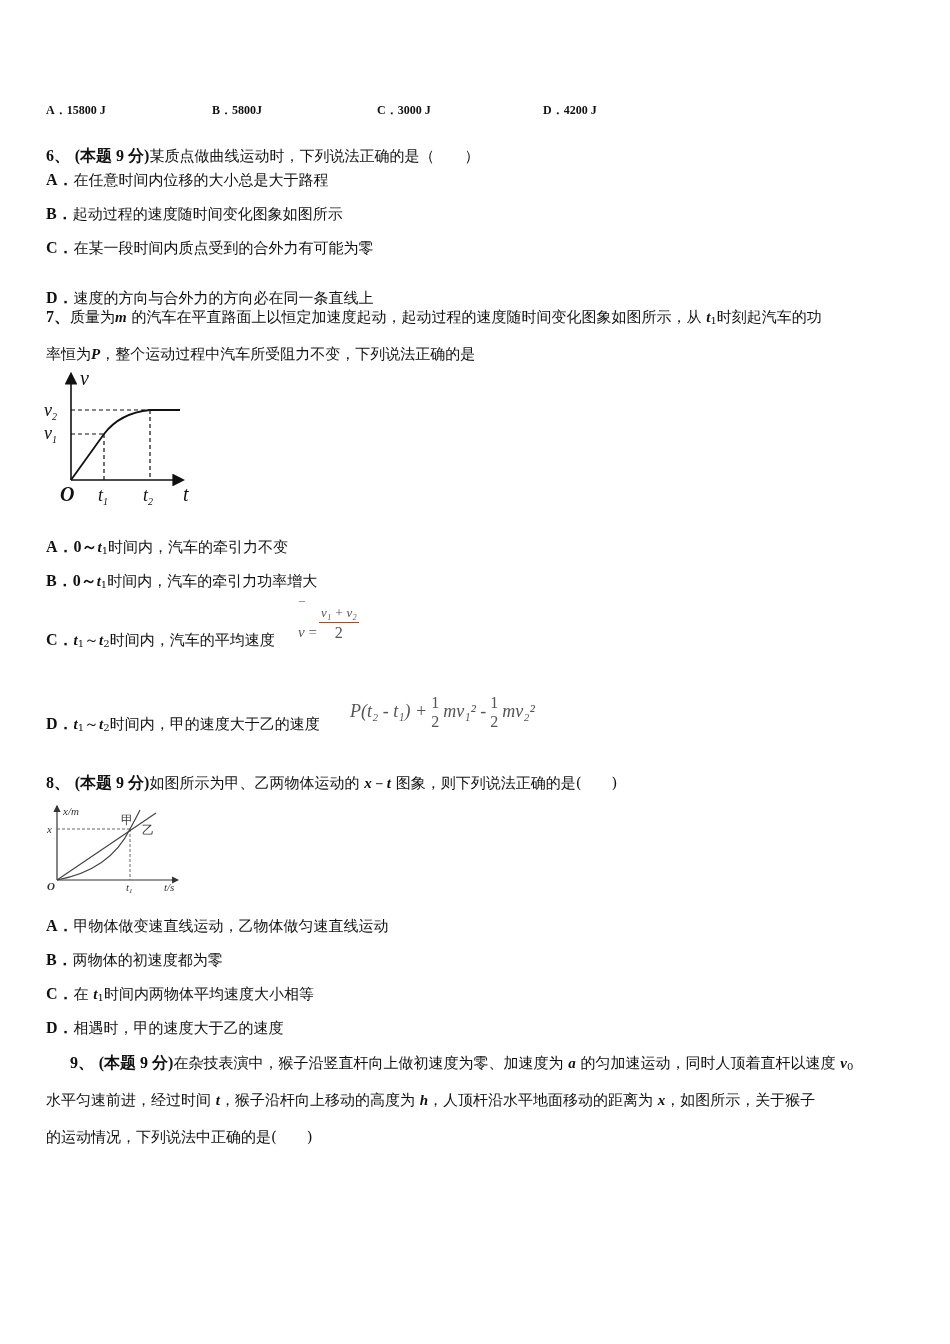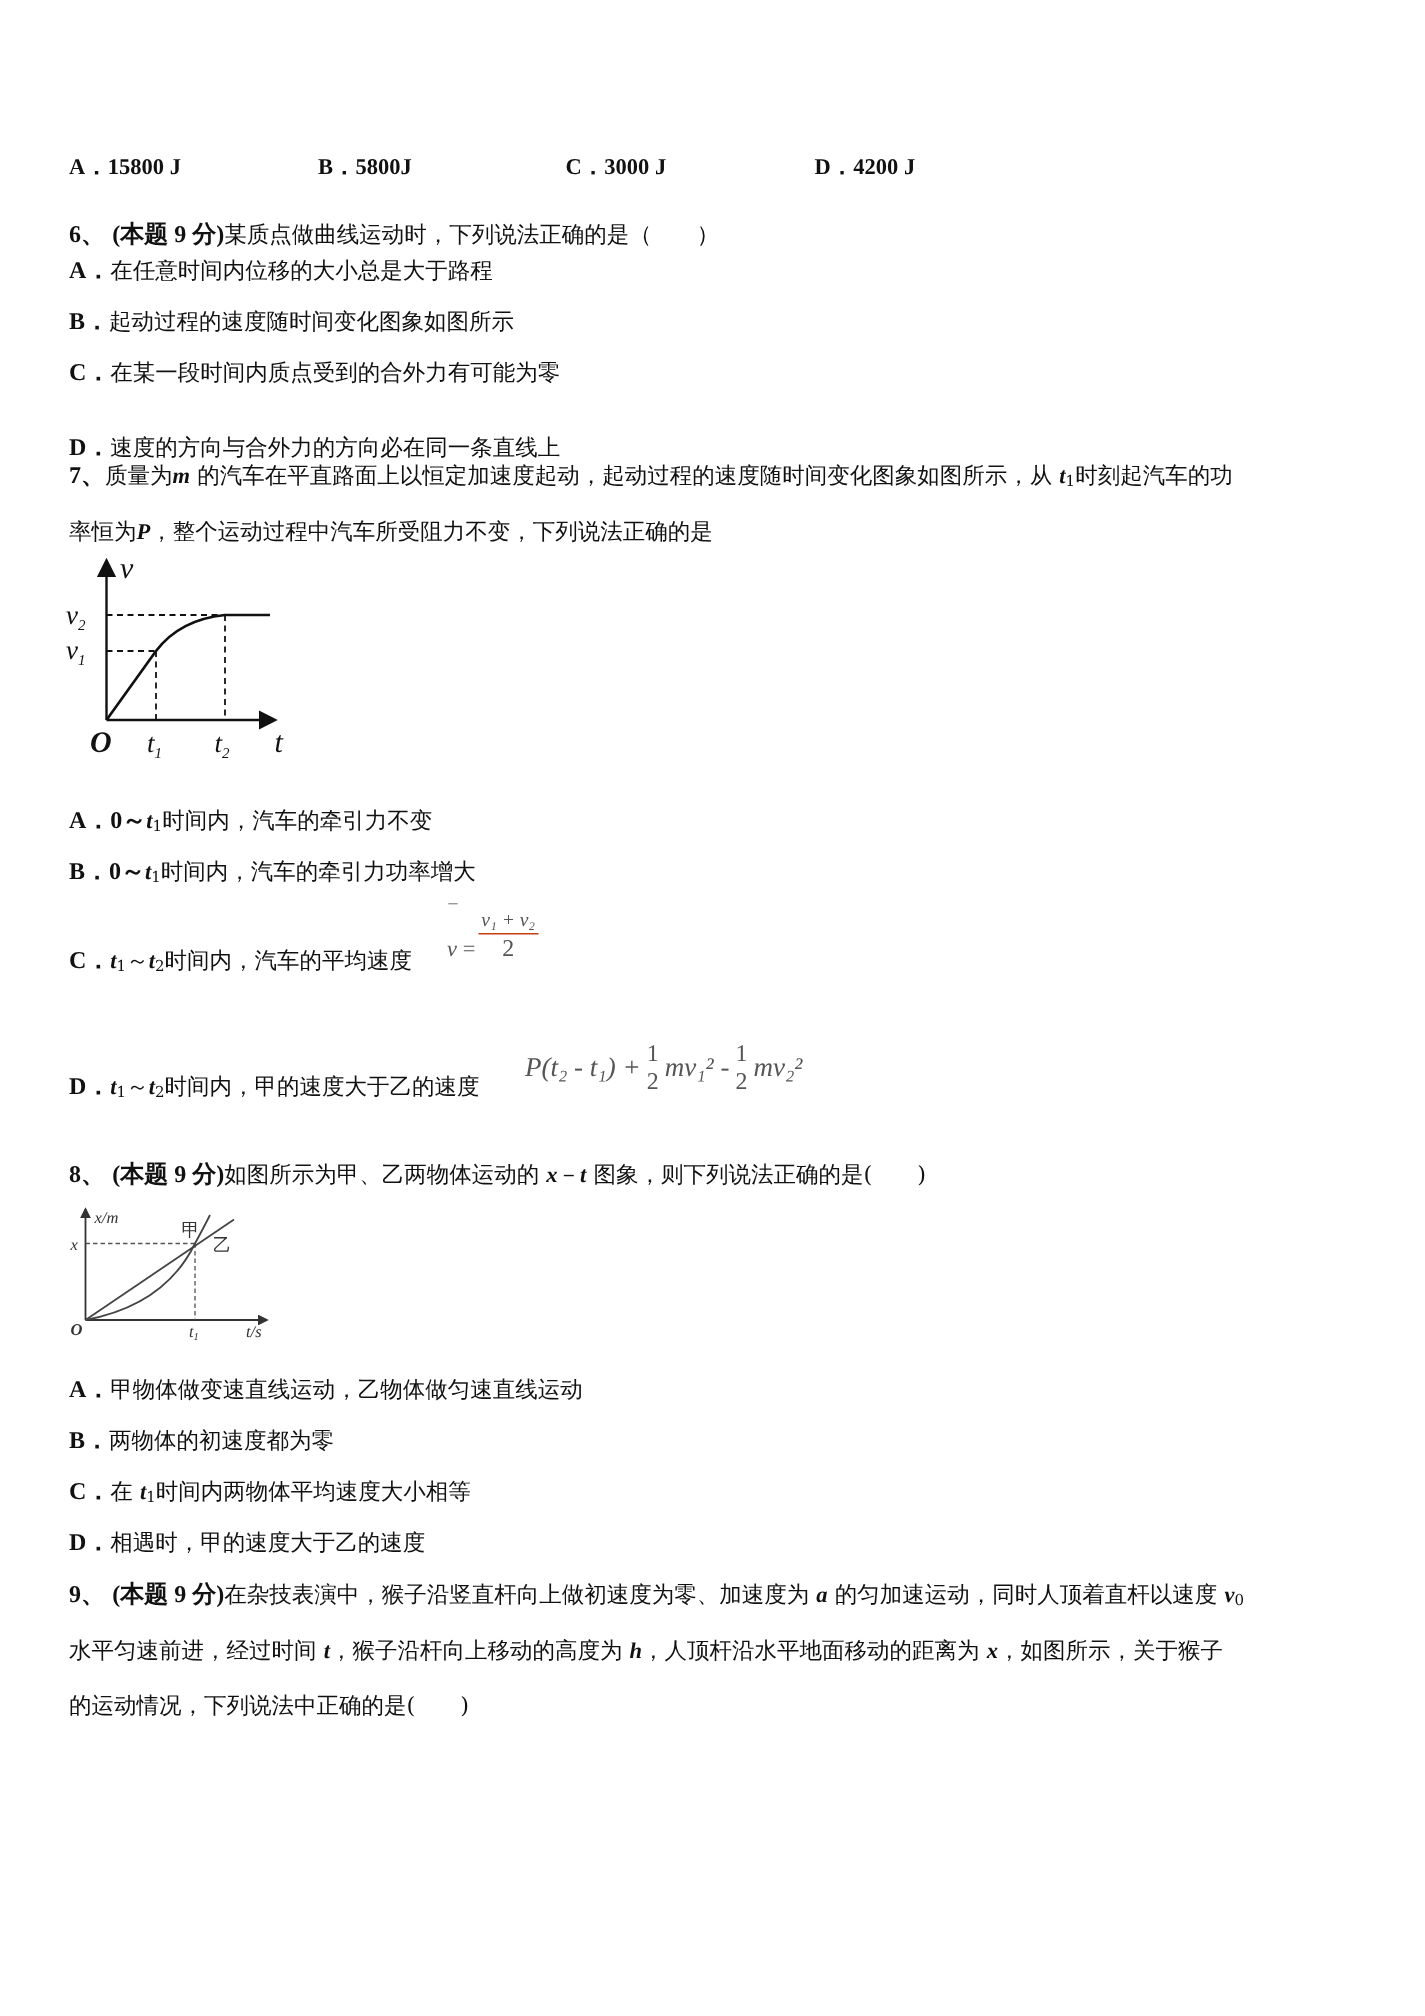--- a/index.html
+++ b/index.html
@@ -20,21 +20,21 @@
       left: 46px;
       white-space: nowrap;
       line-height: 20px;
       font-size: 15px;
     }
     .lbl { font-weight: bold; font-family: "Liberation Serif", serif; font-size: 16px; }
     .num { font-weight: bold; font-family: "Liberation Serif", serif; font-size: 16px; }
     .it { font-style: italic; font-weight: bold; font-family: "Liberation Serif", serif; }
     .itn { font-style: italic; font-family: "Liberation Serif", serif; }
     sub.s { font-size: 10px; vertical-align: -2px; }
-    .opt-row .opt { position: absolute; white-space: nowrap; font-weight: bold; font-family: "Liberation Serif", serif; font-size: 15px; }
+    .opt-row .opt { position: absolute; white-space: nowrap; font-weight: bold; font-family: "Liberation Serif", serif; font-size: 12px; }
     .formula {
       position: absolute;
       font-family: "Liberation Serif", serif;
       color: #555;
       white-space: nowrap;
     }
     .frac {
       display: inline-block;
       vertical-align: middle;
       text-align: center;
@@ -178,21 +178,21 @@
 <div class="line" style="top:950px;">
   <span class="lbl">B．</span><span>两物体的初速度都为零</span>
 </div>
 <div class="line" style="top:984px;text-align:center;">
   <span class="lbl">C．</span><span>在 </span><span class="it">t</span><sub class="s">1</sub><span>时间内两物体平均速度大小相等</span>
 </div>
 <div class="line" style="top:1018px;">
   <span class="lbl">D．</span><span>相遇时，甲的速度大于乙的速度</span>
 </div>
 
-<div class="line" style="top:1053px;">
+<div class="line" style="top:1053px;margin-left:24px;">
   <span class="num">9、</span>
   <span class="num">(本题 9 分)</span><span>在杂技表演中，猴子沿竖直杆向上做初速度为零、加速度为 </span><span class="it">a</span><span> 的匀加速运动，同时人顶着直杆以速度 </span><span class="it">v</span><sub class="s">0</sub>
 </div>
 <div class="line" style="top:1090px;">
   <span>水平匀速前进，经过时间 </span><span class="it">t</span><span>，猴子沿杆向上移动的高度为 </span><span class="it">h</span><span>，人顶杆沿水平地面移动的距离为 </span><span class="it">x</span><span>，如图所示，关于猴子</span>
 </div>
 <div class="line" style="top:1127px;">
   <span>的运动情况，下列说法中正确的是(　　)</span>
 </div>
 

